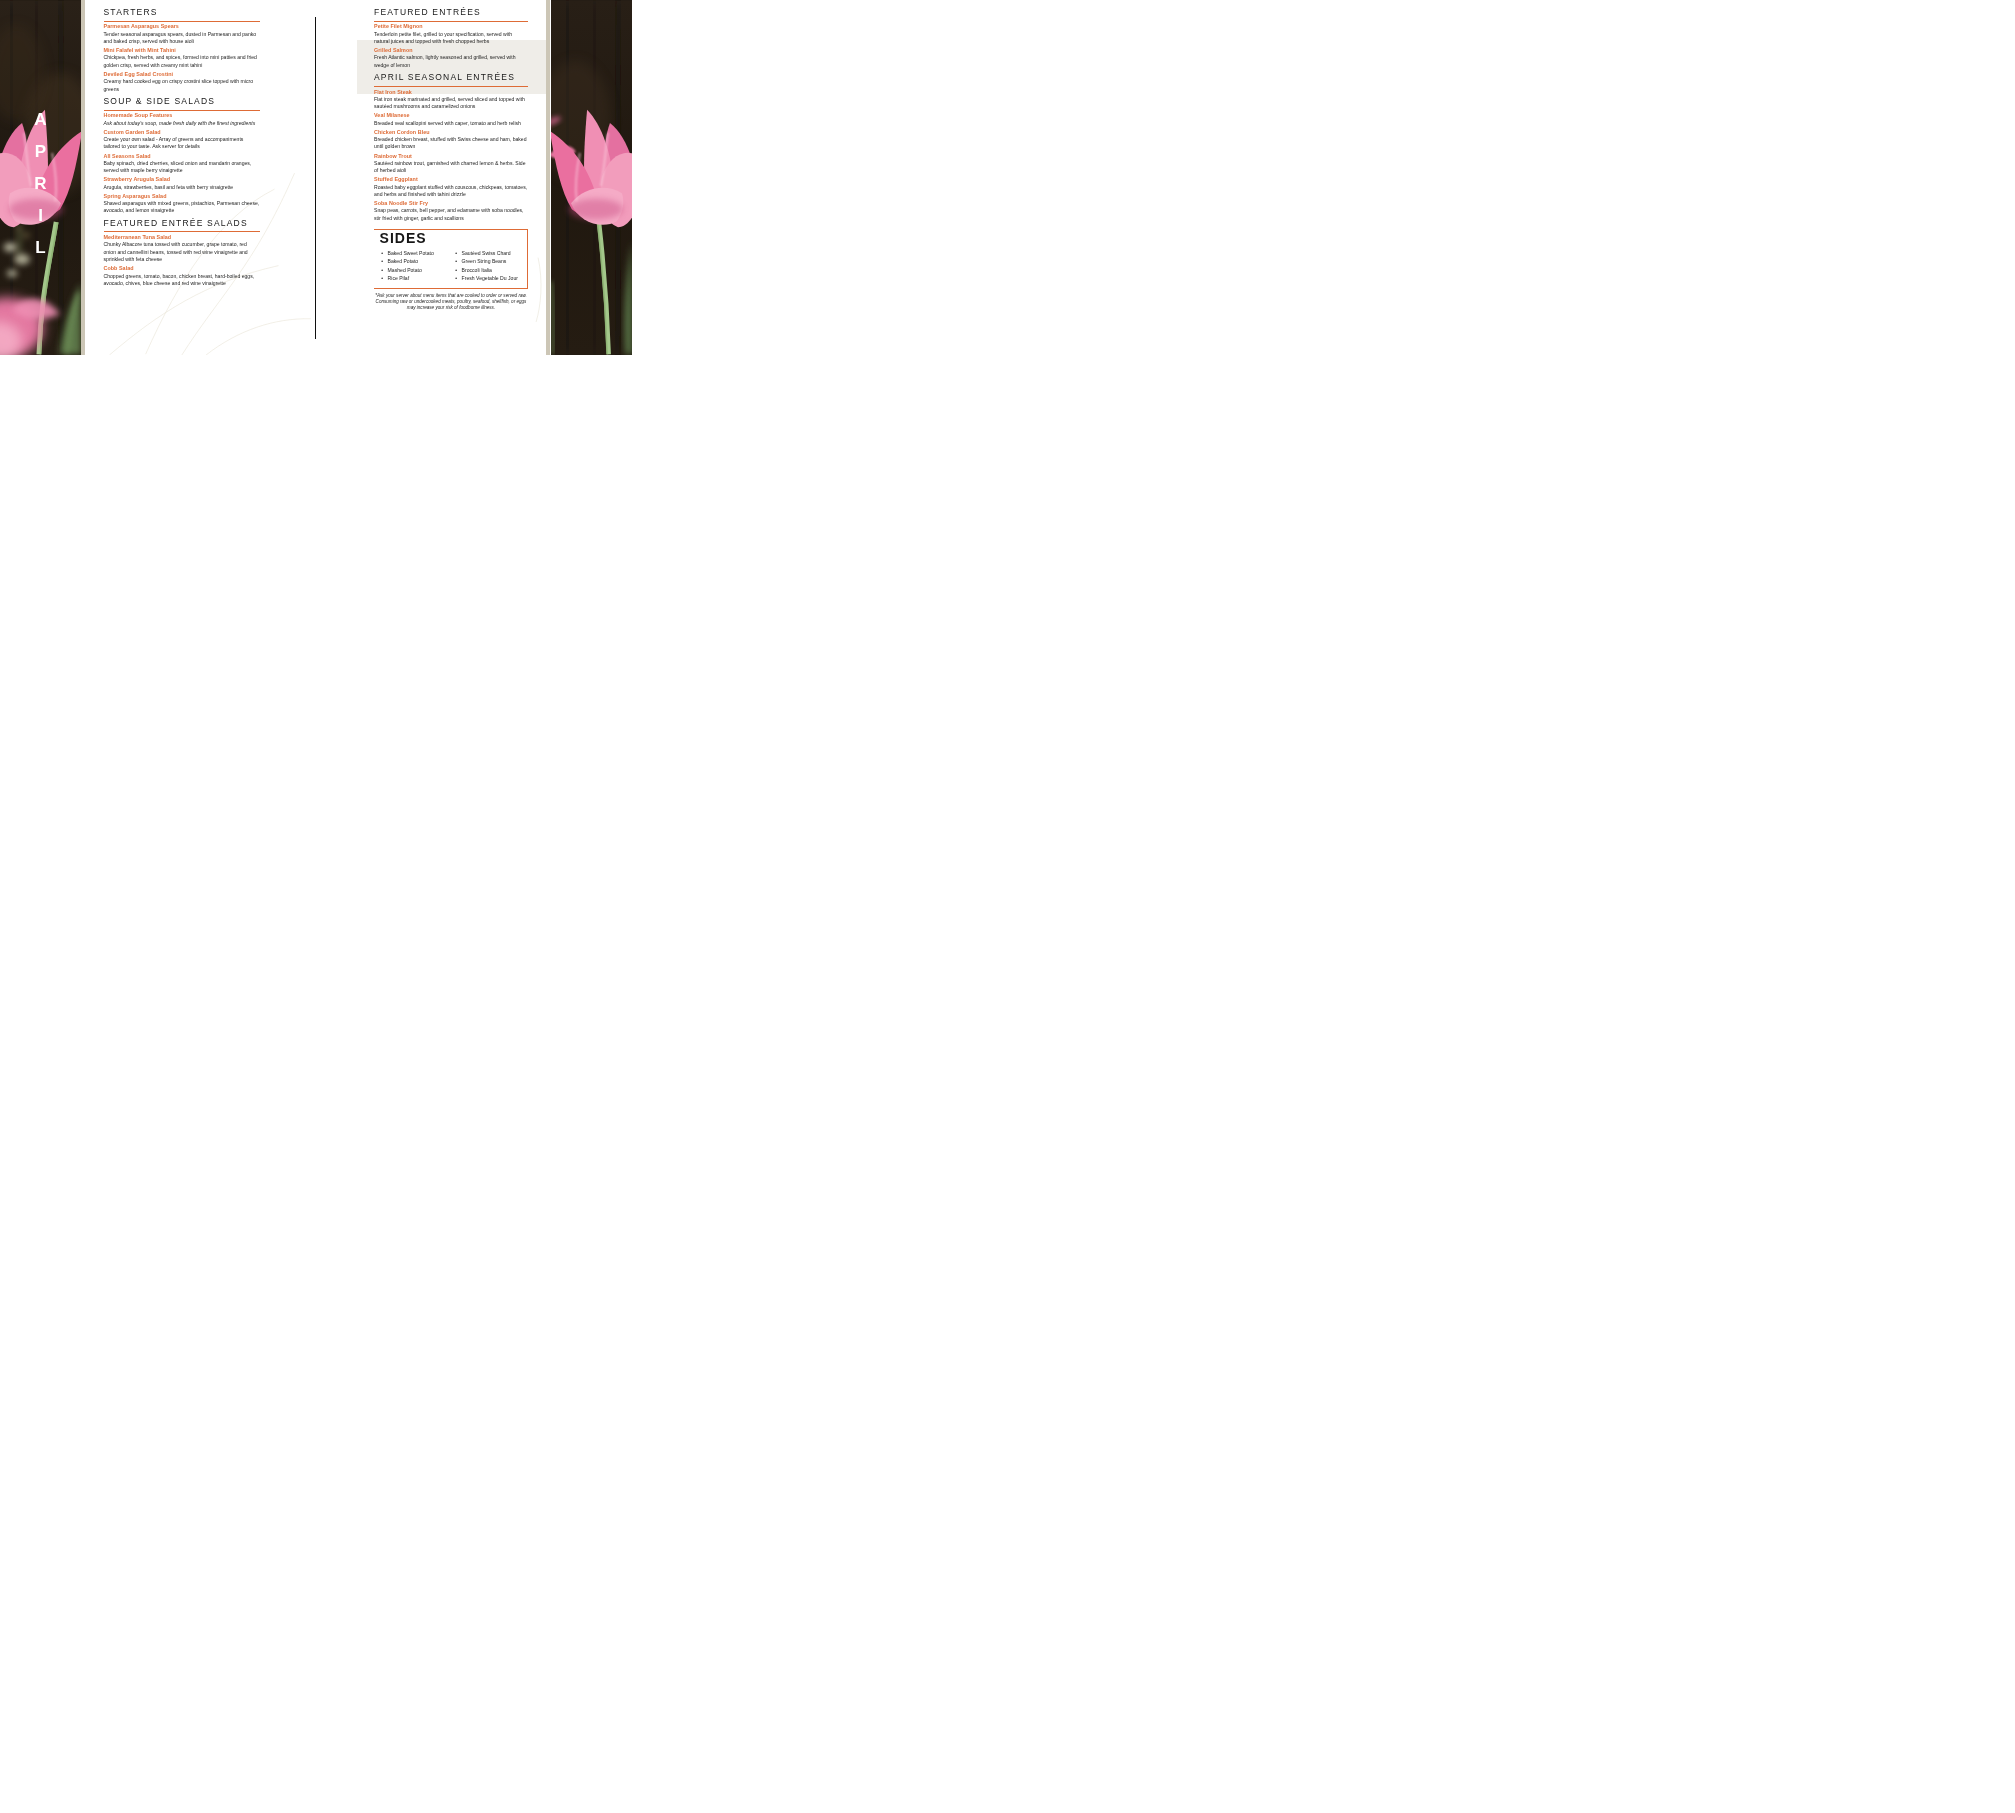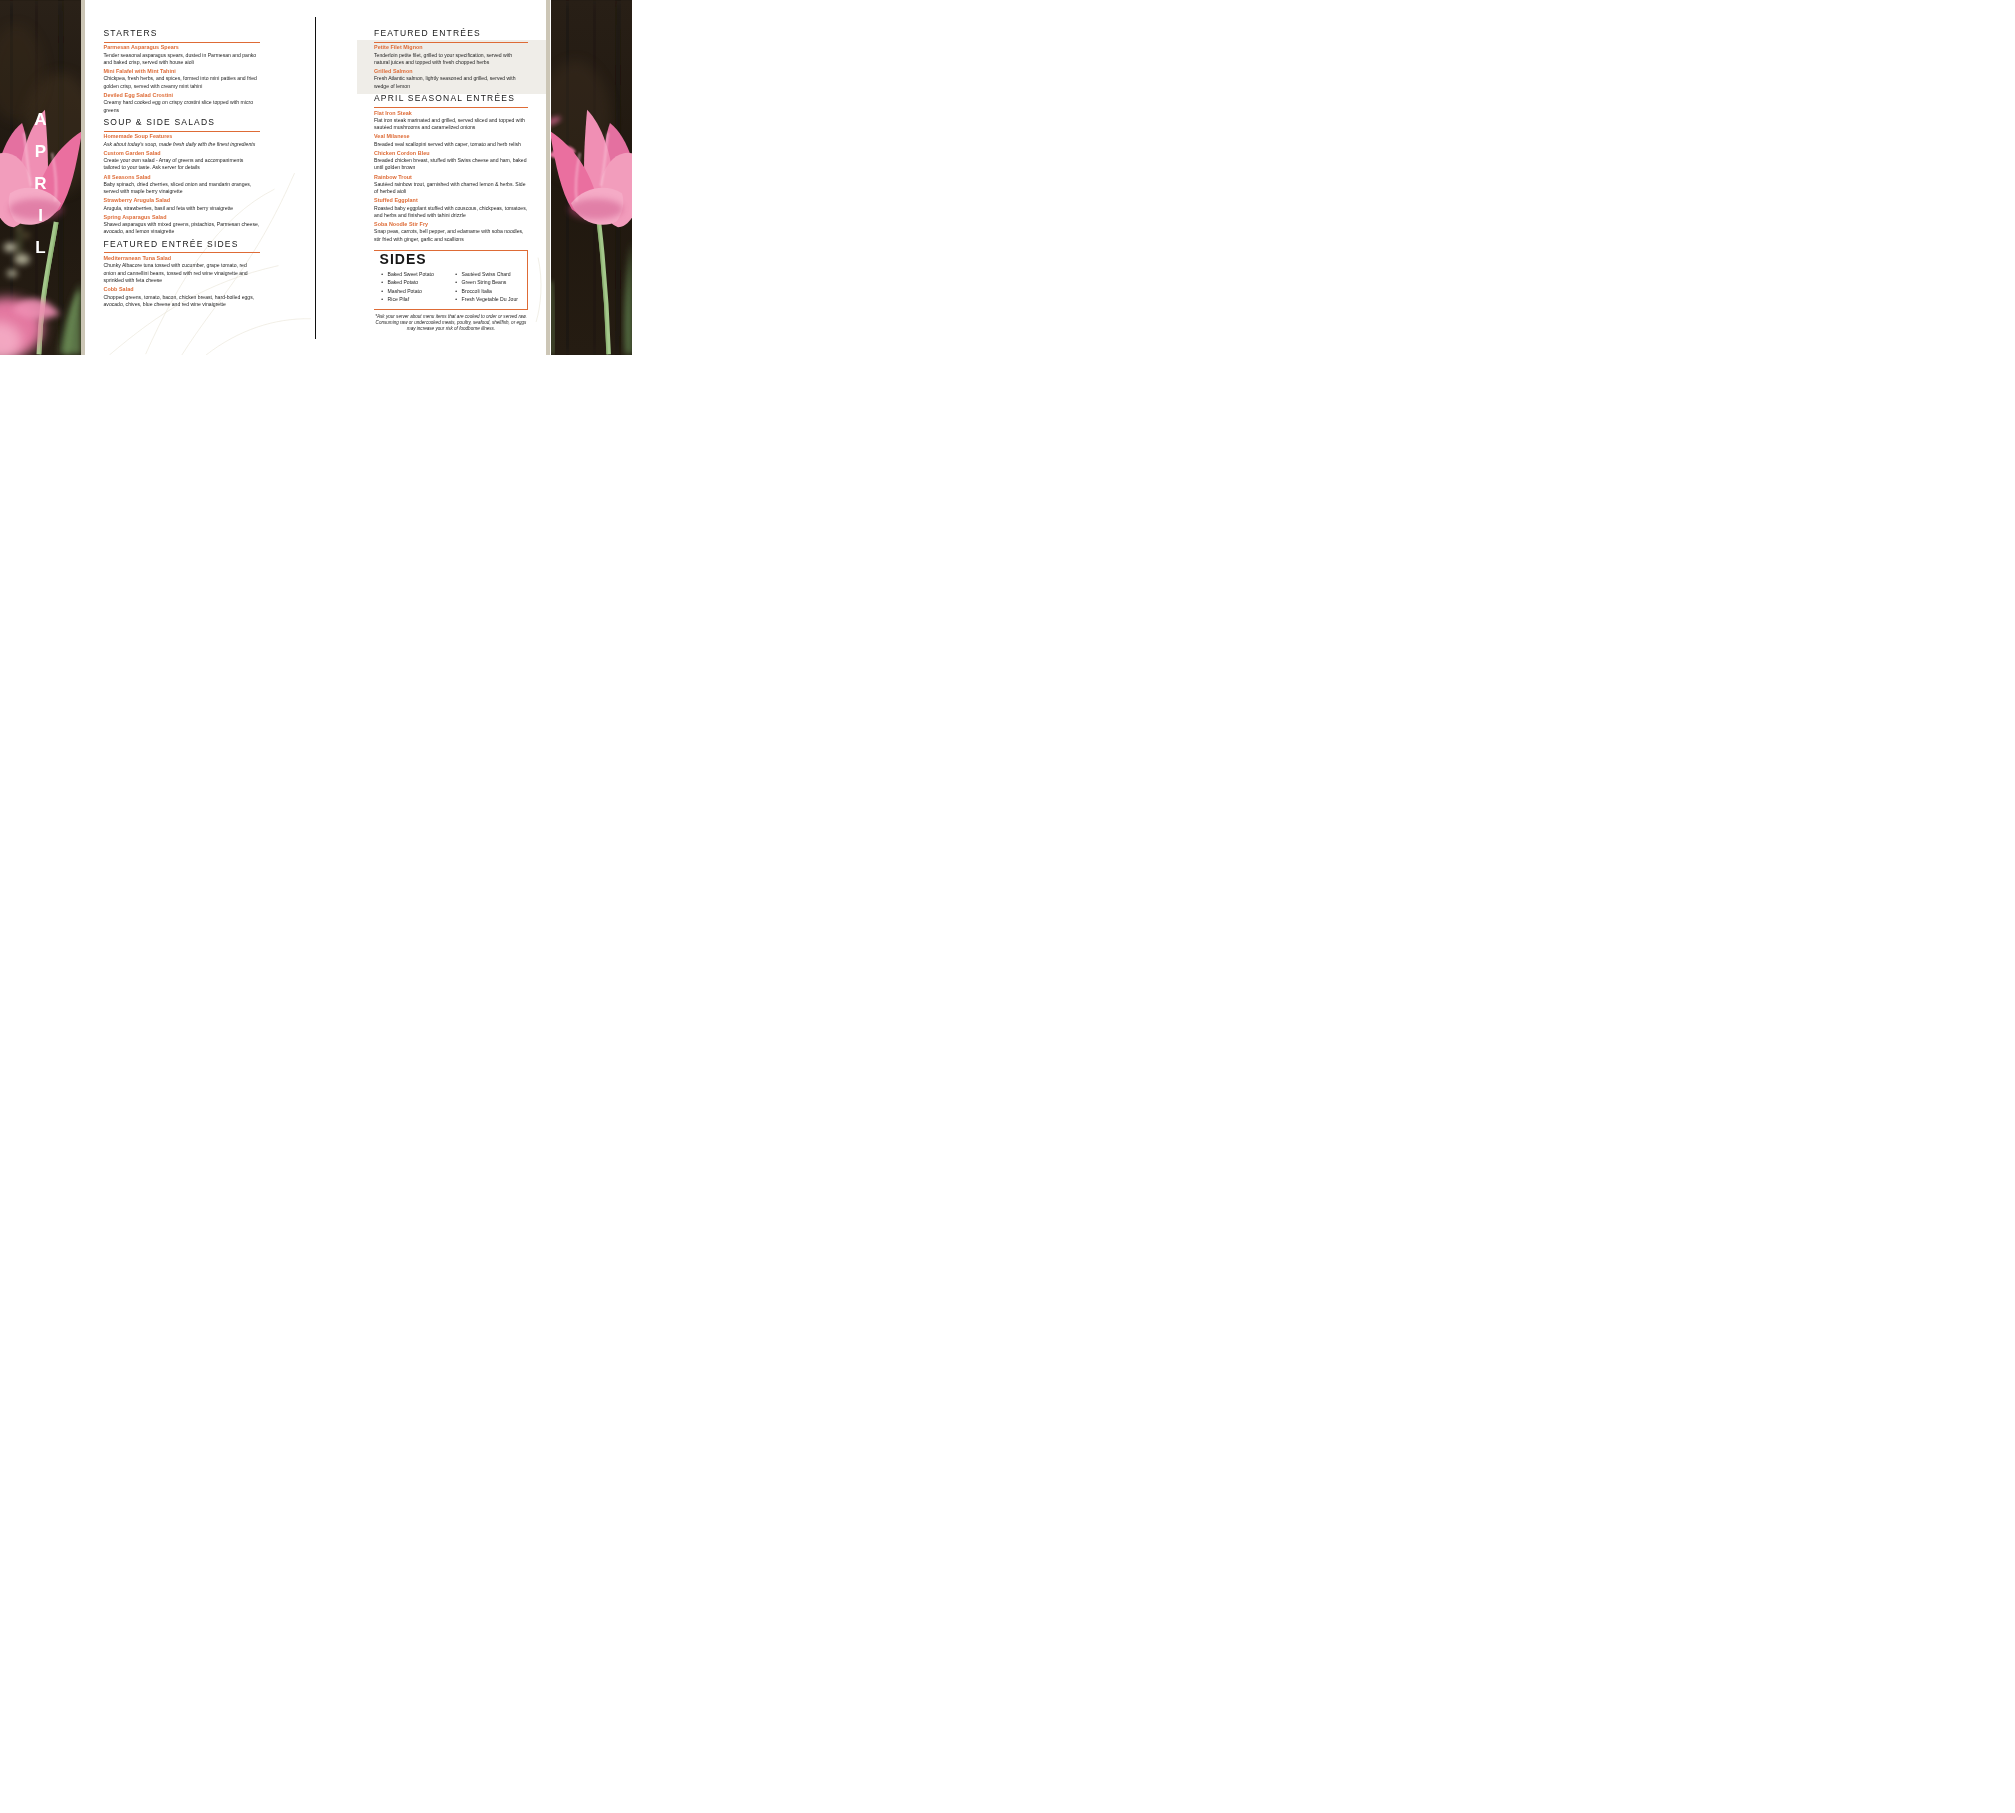--- a/index.html
+++ b/index.html
@@ -15,21 +15,21 @@
   .photo-strip{position:absolute;top:0;height:355px;width:81px;overflow:hidden;background:#241c14;}
   #left-photo{left:0;}
   #right-photo{left:551px;}
   .stripe{position:absolute;top:0;width:4px;height:355px;background:var(--stripe);}
   #left-stripe{left:81px;}
   #right-stripe{left:546px;}
   .page{position:absolute;left:85px;top:0;width:461px;height:355px;background:#fff;}
   .decor{position:absolute;left:0;top:0;z-index:0;}
   .divider{position:absolute;left:230px;top:17px;width:1.2px;height:322px;background:var(--divider);z-index:1;}
   .highlight-box{position:absolute;left:272px;top:40px;width:189px;height:54px;background:var(--box);z-index:1;}
-  .col{position:absolute;top:0;z-index:2;padding-top:28px;}
+  .col{position:absolute;top:0;z-index:2;padding-top:7px;}
   #col-left{left:18.5px;width:156px;}
   #col-right{left:289px;width:154px;}
   .section{margin-top:3px;}
   .section:first-child{margin-top:0;}
   .section-title{
     font-size:8.5px;font-weight:500;letter-spacing:1.2px;color:var(--heading);
     margin:0;line-height:10.5px;white-space:nowrap;
   }
   .rule{height:0.8px;background:var(--accent);margin-top:3.2px;}
   .item{margin-top:2px;}
@@ -176,21 +176,21 @@
         <div class="item">
           <div class="item-title">Strawberry Arugula Salad</div>
           <div class="item-desc">Arugula, strawberries, basil and feta with berry vinaigrette</div>
         </div>
         <div class="item">
           <div class="item-title">Spring Asparagus Salad</div>
           <div class="item-desc">Shaved asparagus with mixed greens, pistachios, Parmesan cheese, avocado, and lemon vinaigrette</div>
         </div>
       </div>
       <div class="section">
-        <h2 class="section-title">FEATURED ENTRÉE SIDES</h2>
+        <h2 class="section-title">FEATURED ENTRÉE SALADS</h2>
         <div class="rule"></div>
         <div class="item">
           <div class="item-title">Mediterranean Tuna Salad</div>
           <div class="item-desc">Chunky Albacore tuna tossed with cucumber, grape tomato, red onion and cannellini beans, tossed with red wine vinaigrette and sprinkled with feta cheese</div>
         </div>
         <div class="item">
           <div class="item-title">Cobb Salad</div>
           <div class="item-desc">Chopped greens, tomato, bacon, chicken breast, hard-boiled eggs, avocado, chives, blue cheese and red wine vinaigrette</div>
         </div>
       </div>

